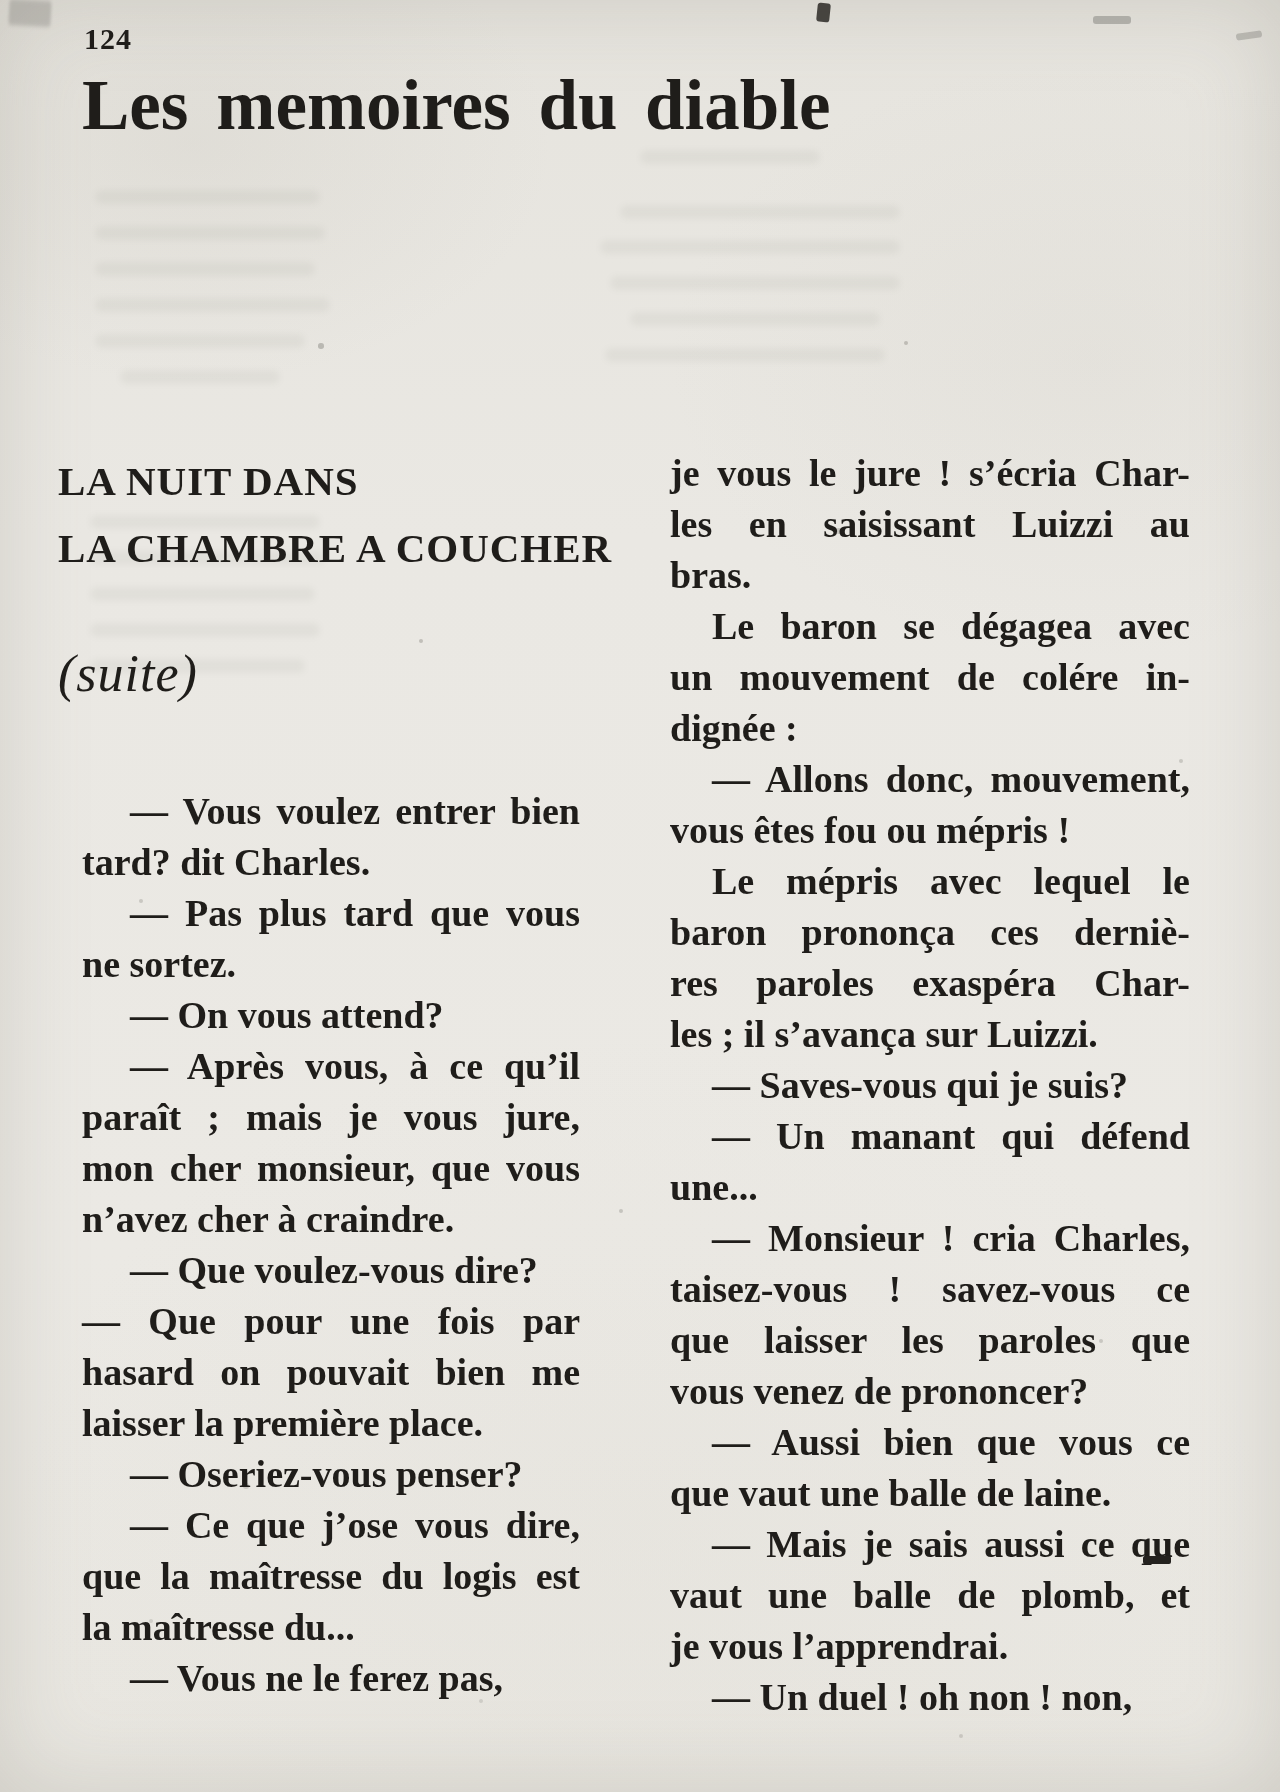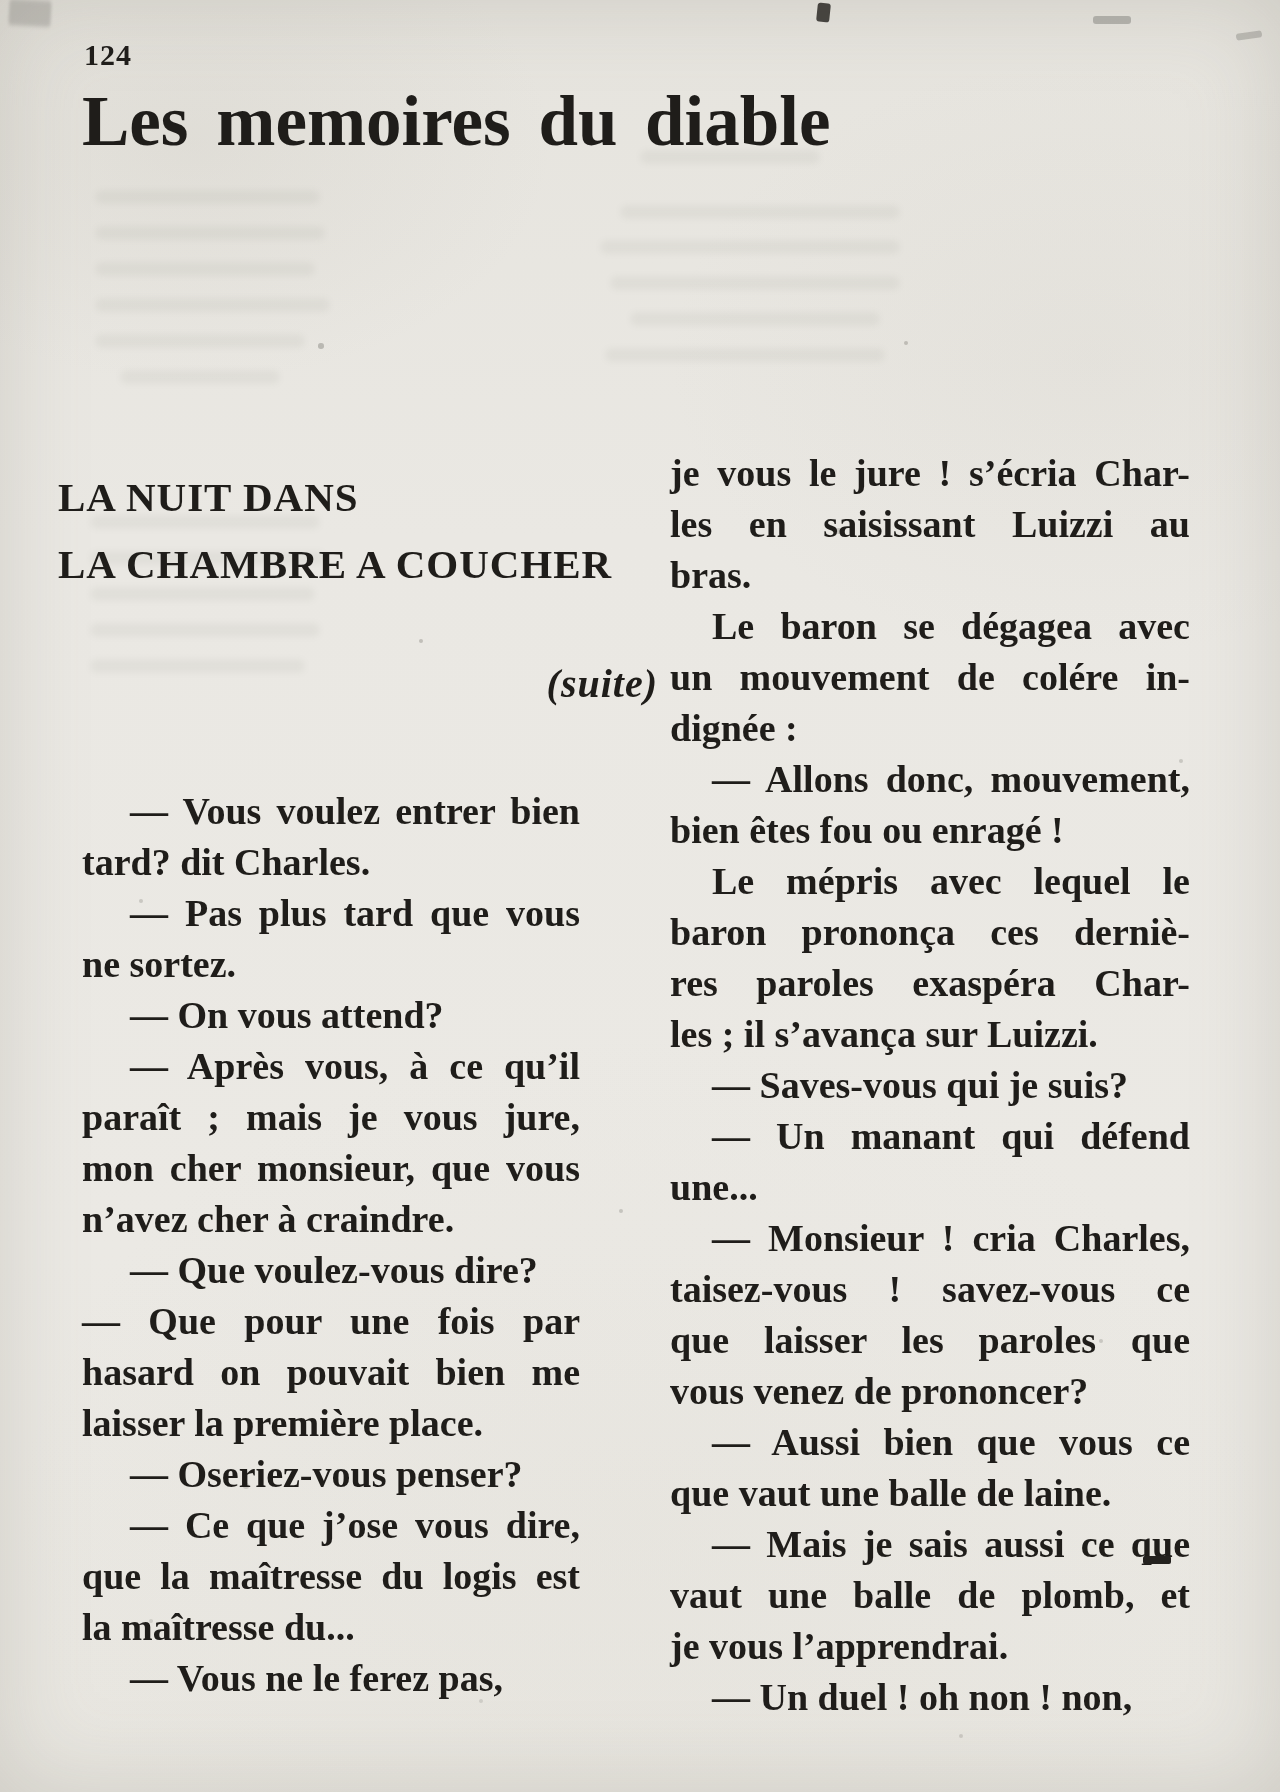--- a/index.html
+++ b/index.html
@@ -10,30 +10,30 @@
     background:
       radial-gradient(600px 400px at 15% 8%, rgba(190,186,176,.18), transparent 60%),
       radial-gradient(700px 500px at 85% 20%, rgba(200,196,186,.14), transparent 60%),
       radial-gradient(900px 700px at 50% 85%, rgba(210,206,196,.10), transparent 70%),
       linear-gradient(180deg,#e6e4de 0%, #eae8e3 30%, #ebe9e4 70%, #e8e6e0 100%);
     box-shadow: inset 0 0 90px rgba(120,114,102,.22);
     overflow:hidden;
     font-family:"Liberation Serif", serif;
     color:#1f1d1a;
   }
-  .txt{position:absolute;margin-top:16px;}
+  .txt{position:absolute;}
   #pagenum{left:84px;top:22px;font-size:30px;font-weight:700;letter-spacing:1px;}
   #title{
     left:82px;top:70px;font-size:71px;font-weight:700;line-height:1;
     letter-spacing:0px;word-spacing:10px;white-space:nowrap;
   }
   #headingbox{left:58px;top:448px;width:600px;}
   .headline{font-size:41px;font-weight:700;line-height:67px;letter-spacing:1px;white-space:nowrap;}
-  #subtitle{left:58px;top:644px;width:600px;text-align:right;
-    font-size:40px;font-style:italic;font-weight:700;letter-spacing:1px;}
+  #subtitle{left:58px;top:644px;width:600px;text-align:left;
+    font-size:52px;font-style:italic;font-weight:400;letter-spacing:1px;}
   .col{position:absolute;font-size:38px;font-weight:700;line-height:51px;}
   #left-col{left:82px;top:786px;width:498px;}
   #right-col{left:670px;top:448px;width:520px;}
   .line{text-align:justify;text-align-last:justify;}
   .line.last{text-align-last:left;}
   #left-col .line.indent{text-indent:48px;}
   #right-col .line.indent{text-indent:42px;}
   
   .mark{position:absolute;background:#24221f;}
   #overline-artifact{left:1143px;top:1556px;width:28px;height:8px;border-radius:2px;}
@@ -142,21 +142,21 @@
         <div class="line">les en saisissant Luizzi au</div>
         <div class="line last">bras.</div>
       </div>
       <div class="para">
         <div class="line indent">Le baron se dégagea avec</div>
         <div class="line">un mouvement de colére in-</div>
         <div class="line last">dignée :</div>
       </div>
       <div class="para">
         <div class="line indent">— Allons donc, mouvement,</div>
-        <div class="line last">bien êtes fou ou enragé !</div>
+        <div class="line last">vous êtes fou ou mépris !</div>
       </div>
       <div class="para">
         <div class="line indent">Le mépris avec lequel le</div>
         <div class="line">baron prononça ces derniè-</div>
         <div class="line">res paroles exaspéra Char-</div>
         <div class="line last">les ; il s’avança sur Luizzi.</div>
       </div>
       <div class="para">
         <div class="line last indent">— Saves-vous qui je suis?</div>
       </div>

